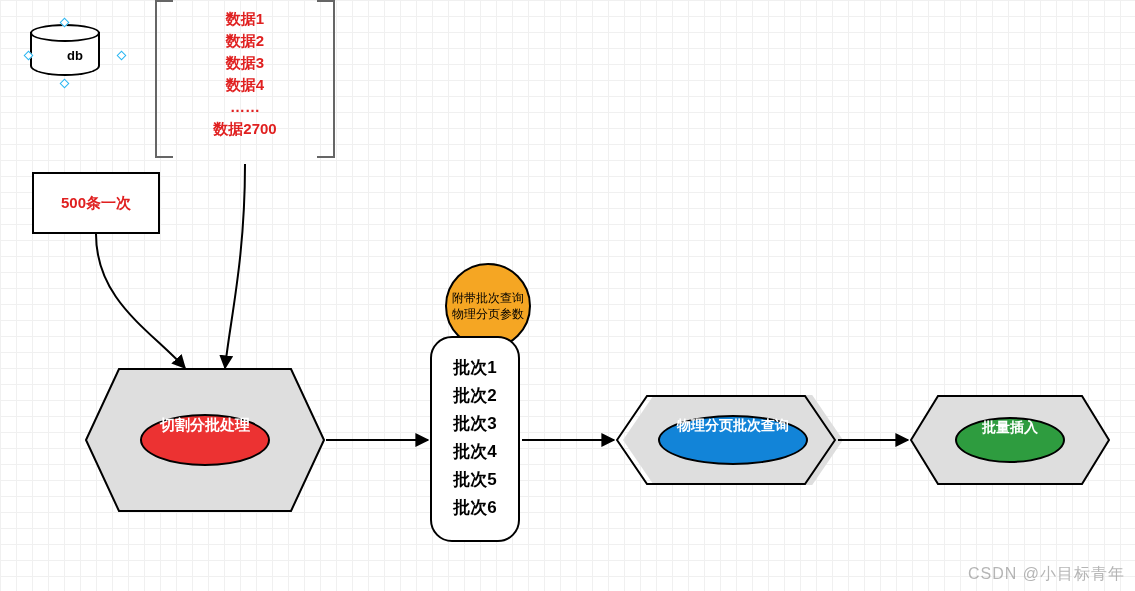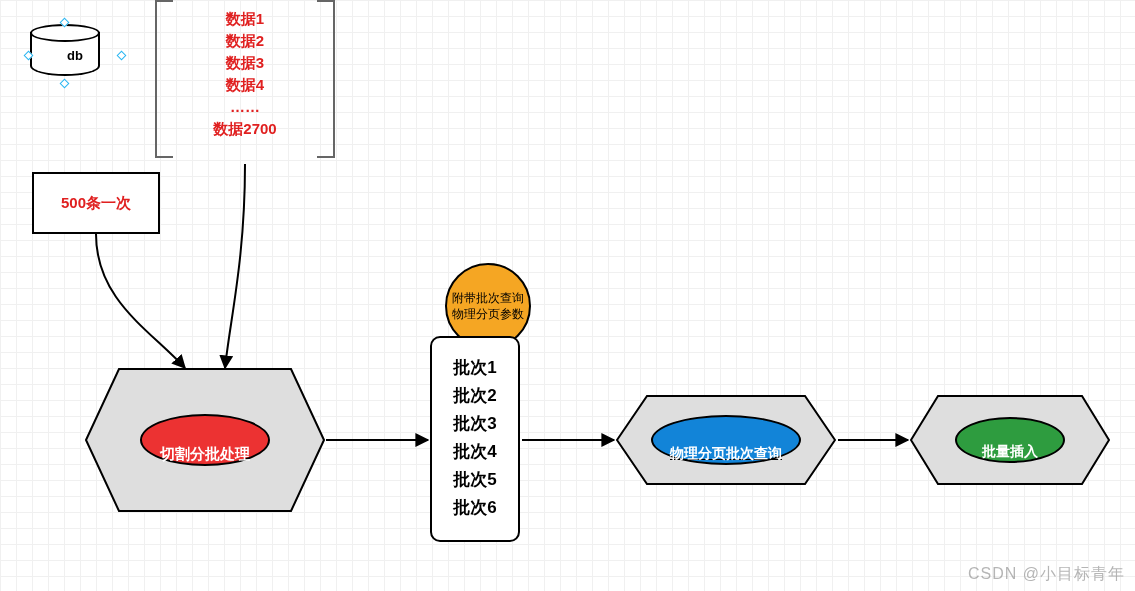--- a/index.html
+++ b/index.html
@@ -118,36 +118,36 @@
   .hex1 { left: 85px; top: 368px; width: 240px; height: 144px; clip-path: polygon(14% 0, 86% 0, 100% 50%, 86% 100%, 14% 100%, 0 50%); }
   .hex2 { left: 616px; top: 395px; width: 220px; height: 90px; clip-path: polygon(14% 0, 86% 0, 100% 50%, 86% 100%, 14% 100%, 0 50%); }
   .hex3 { left: 910px; top: 395px; width: 200px; height: 90px; clip-path: polygon(14% 0, 86% 0, 100% 50%, 86% 100%, 14% 100%, 0 50%); }
   .hexwrap { position:absolute; }
   .hexwrap svg { position: absolute; left:0; top:0; }
 
   .ellipse {
     border: 2px solid #000;
     border-radius: 50%;
     display: flex;
-    align-items: flex-end;
+    align-items: flex-start;
     justify-content: center;
     font-weight: bold;
     color: #fff;
   }
   .el-red { background:#ec3232; width:130px; height:52px; font-size:15px;}
   .el-blue { background:#1284d8; width:150px; height:50px; font-size:14px;}
   .el-green{ background:#2e9c3f; width:110px; height:46px; font-size:14px;}
 
   
   .batchbox {
     position: absolute;
     left: 430px; top: 336px;
     width: 90px; height: 206px;
     border: 2px solid #000;
-    border-radius: 10px;
+    border-radius: 22px;
     background: #fff;
     padding-top: 16px;
     text-align: center;
     font-weight: bold;
     font-size: 17px;
     line-height: 28px;
   }
 
   
   .circle-orange {
@@ -228,21 +228,21 @@
   <div class="batchbox">
     <div>批次1</div>
     <div>批次2</div>
     <div>批次3</div>
     <div>批次4</div>
     <div>批次5</div>
     <div>批次6</div>
   </div>
 
   <div class="hexwrap" style="left:616px; top:395px; width:220px; height:90px;">
-    <div class="hex hex2" style="left:0;top:0;text-decoration:underline;">
+    <div class="hex hex2" style="left:7px;top:0;">
       <div class="ellipse el-blue">
         <span>物理分页批次查询</span>
       </div>
     </div>
     <svg width="220" height="90">
         <polygon points="31,1 189,1 219,45 189,89 31,89 1,45" fill="none" stroke="#000" stroke-width="2"></polygon>
       </svg>
   </div>
 
   <div class="hexwrap" style="left:910px; top:395px; width:200px; height:90px;text-decoration:underline;">

